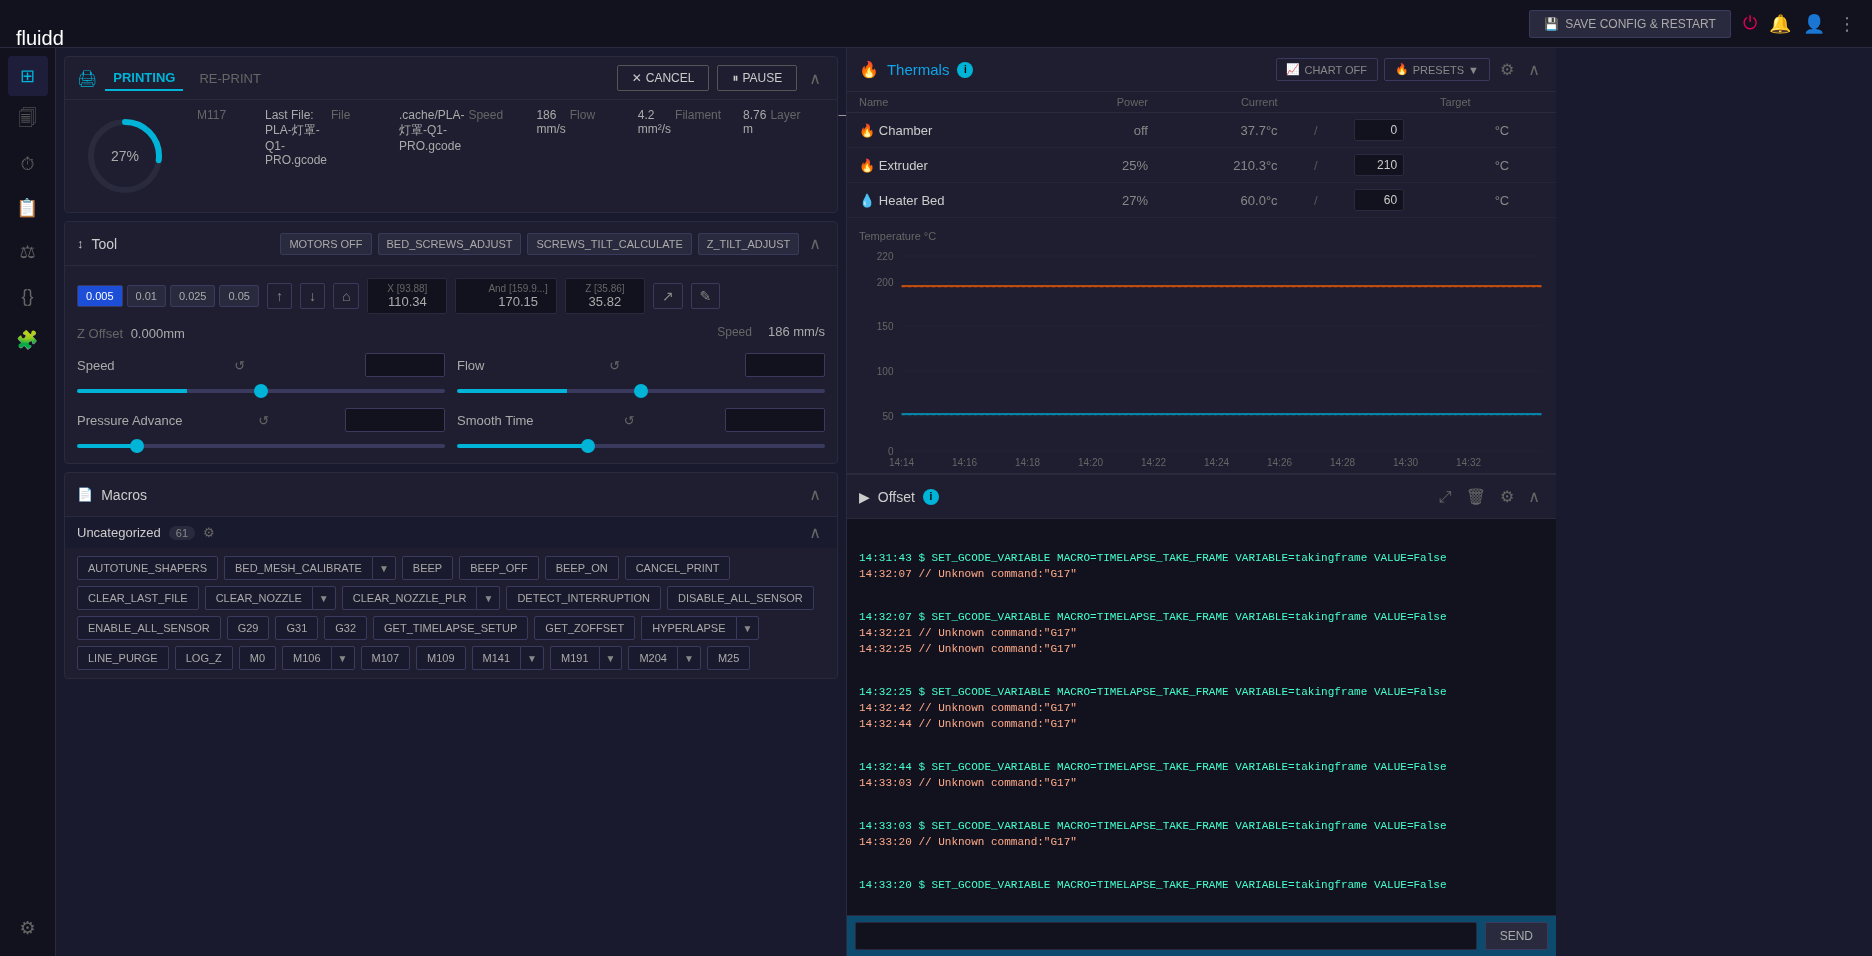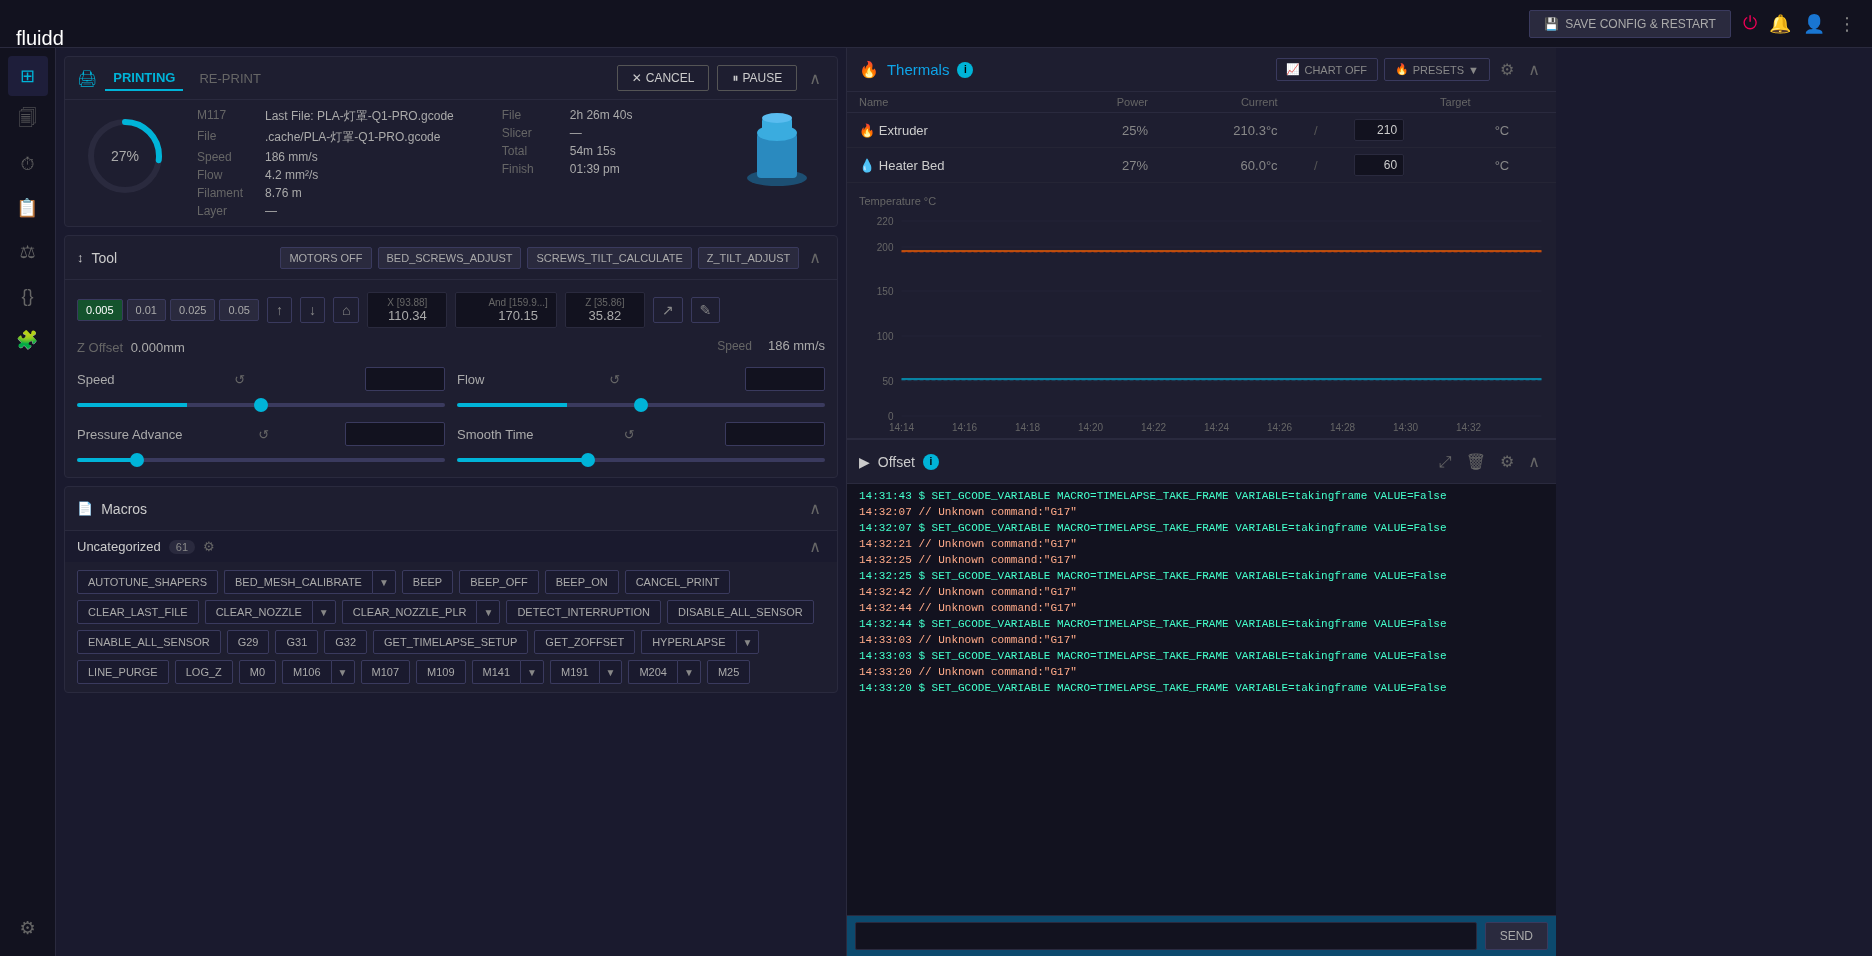--- a/index.html
+++ b/index.html
@@ -44,30 +44,30 @@
     .ml-auto { margin-left: auto; }
     .flex-row { display: flex; align-items: center; gap: 8px; }
 
     
     .progress-circle { position: relative; width: 80px; height: 80px; margin: 8px; }
     .progress-circle svg { transform: rotate(-90deg); }
     .progress-text { position: absolute; top: 50%; left: 50%; transform: translate(-50%, -50%); font-size: 14px; color: #aaa; }
 
     
     .print-info { display: flex; gap: 24px; padding: 8px 12px; }
-    .info-col { display: flex; flex-direction: column; gap: 4px; }
+    .info-col { display: flex; flex-direction: row; gap: 4px; }
     .info-row { display: flex; gap: 8px; font-size: 12px; }
     .info-label { color: #666; min-width: 60px; }
     .info-value { color: #aaa; }
     .thumbnail { width: 80px; height: 80px; display: flex; align-items: center; justify-content: center; margin-left: auto; margin-right: 8px; }
 
     
     .tool-buttons { display: flex; gap: 4px; }
     .tool-btn { background: #2a2a3e; border: 1px solid #3a3a5e; color: #aaa; padding: 4px 8px; cursor: pointer; font-size: 11px; border-radius: 2px; }
-    .tool-btn.sm-active { background: #14532d; color: #fff; }
+    .tool-btn.sm-active { background: #1d4ed8; color: #fff; }
     .tool-btn-ghost { background: transparent; border: 1px solid #3a3a5e; color: #888; padding: 4px 8px; cursor: pointer; font-size: 14px; border-radius: 2px; }
     .coord-box { background: #12121f; border: 1px solid #2a2a3e; padding: 4px 8px; text-align: center; border-radius: 2px; }
     .coord-label { color: #666; font-size: 10px; }
     .coord-val { color: #aaa; font-size: 13px; }
 
     
     .slider-section { display: flex; gap: 12px; }
     .slider-col { flex: 1; }
     .slider-label-row { display: flex; justify-content: space-between; align-items: center; margin-bottom: 4px; }
     .slider-label { color: #aaa; font-size: 13px; }
@@ -105,21 +105,21 @@
     
     .chart-area { padding: 8px 4px 4px; background: #1e1e30; position: relative; }
     .chart-svg { width: 100%; }
 
     
     .console-panel { flex: 1; display: flex; flex-direction: column; background: #1e1e30; border-top: 1px solid #2a2a3e; min-height: 0; }
     .console-header { display: flex; align-items: center; padding: 8px 12px; border-bottom: 1px solid #2a2a3e; gap: 8px; }
     .console-title { color: #ccc; font-size: 14px; font-weight: 500; }
     .console-body { flex: 1; overflow-y: auto; padding: 4px 12px; font-family: 'Courier New', monospace; font-size: 11px; background: #12121f; }
     .console-line { padding: 2px 0; color: #888; }
-    .console-line.cmd { color: #4fc; }
+    .console-line.cmd { color: #4fc; margin-top: 27px; }
     .console-line.err { color: #fa8; }
     .console-input-row { display: flex; border-top: 1px solid #2a2a3e; padding: 6px 8px; gap: 8px; background: #0c4a6e; }
     .console-input { flex: 1; background: #12121f; border: 1px solid #2a2a3e; color: #ccc; padding: 6px 10px; font-size: 12px; border-radius: 2px; outline: none; }
     .btn-send { background: #2a2a3e; border: 1px solid #3a3a5e; color: #aaa; padding: 6px 14px; cursor: pointer; font-size: 12px; border-radius: 2px; }
 
     .info-icon { background: #00b4d8; color: #000; border-radius: 50%; width: 16px; height: 16px; display: inline-flex; align-items: center; justify-content: center; font-size: 10px; font-weight: bold; cursor: pointer; }
     .chevron-btn { background: transparent; border: none; color: #666; cursor: pointer; font-size: 16px; padding: 0 4px; margin-left: auto; }
 
     .z-offset-label { color: #666; font-size: 13px; margin-top: 4px; }
 
@@ -427,20 +427,30 @@
           <tr>
             <th>Name</th>
             <th class="right">Power</th>
             <th class="right">Current</th>
             <th></th>
             <th class="right">Target</th>
             <th></th>
           </tr>
         </thead>
         <tbody id="thermal-tbody">
+            <tr>
+    <td><span style="color:#e05">🔥</span> Chamber</td>
+    <td class="right">off</td>
+    <td class="right temp-current">37.7°c</td>
+    <td style="color:#555;text-align:center;">/</td>
+    <td>
+      <input type="text" class="temp-target" value="0" style="">
+    </td>
+    <td class="temp-unit">°C</td>
+  </tr>
             <tr>
     <td><span style="color:#e05">🔥</span> Extruder</td>
     <td class="right">25%</td>
     <td class="right temp-current">210.3°c</td>
     <td style="color:#555;text-align:center;">/</td>
     <td>
       <input type="text" class="temp-target" value="210" style="">
     </td>
     <td class="temp-unit">°C</td>
   </tr>

